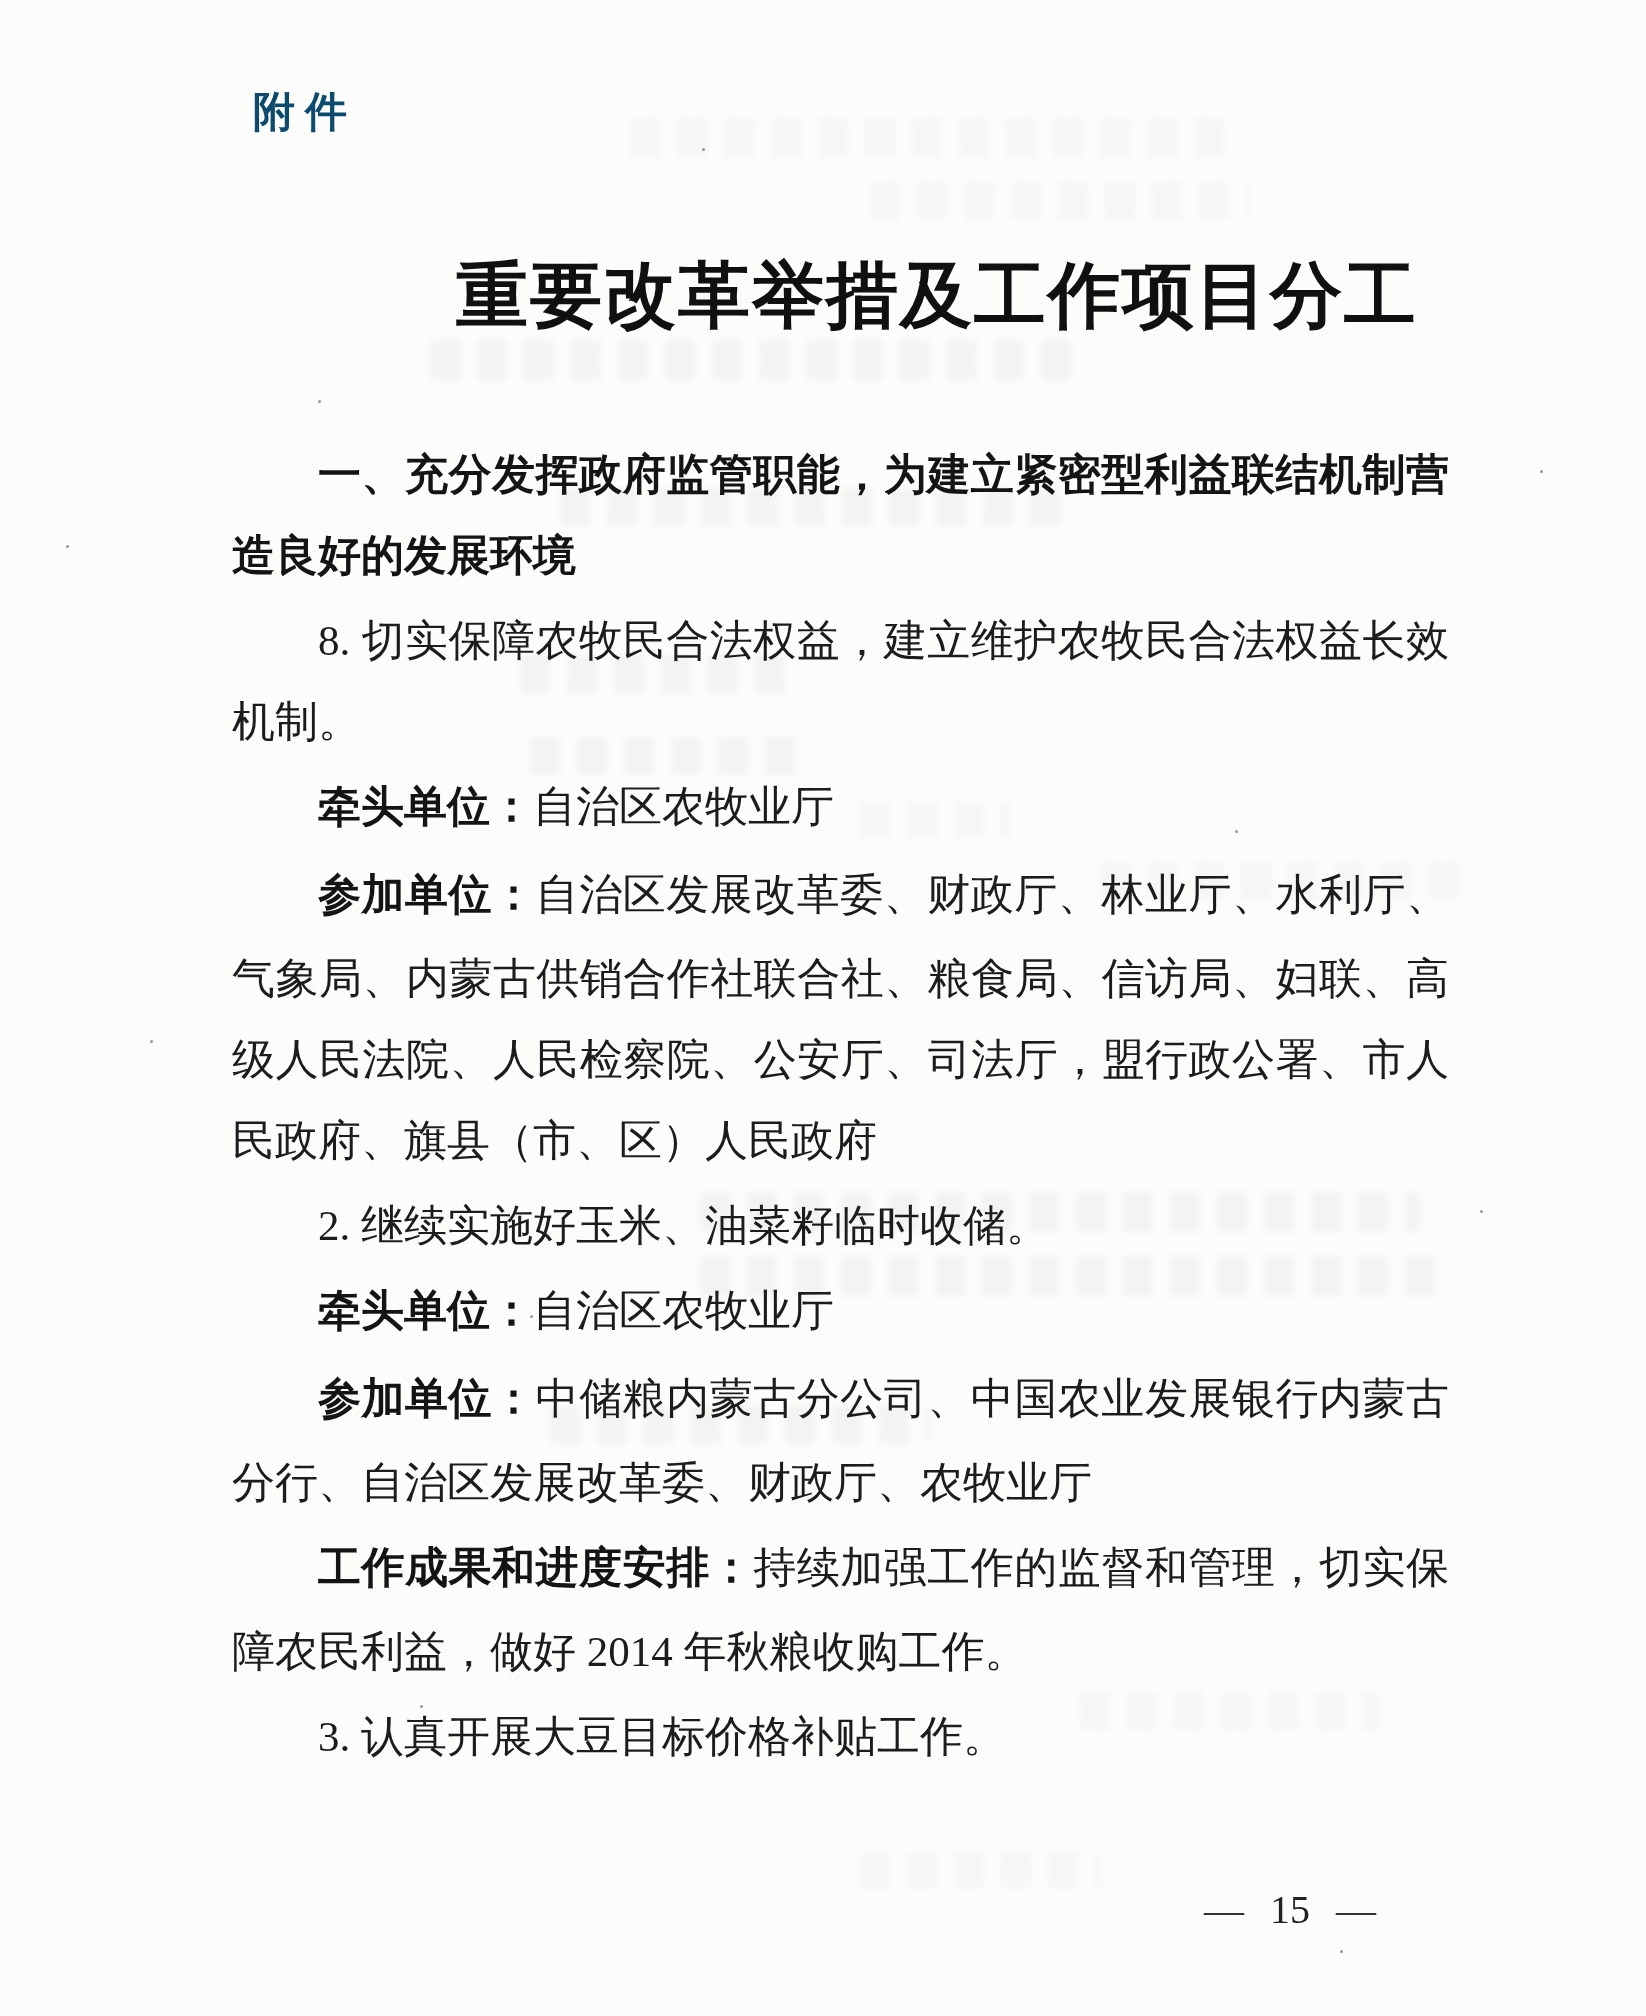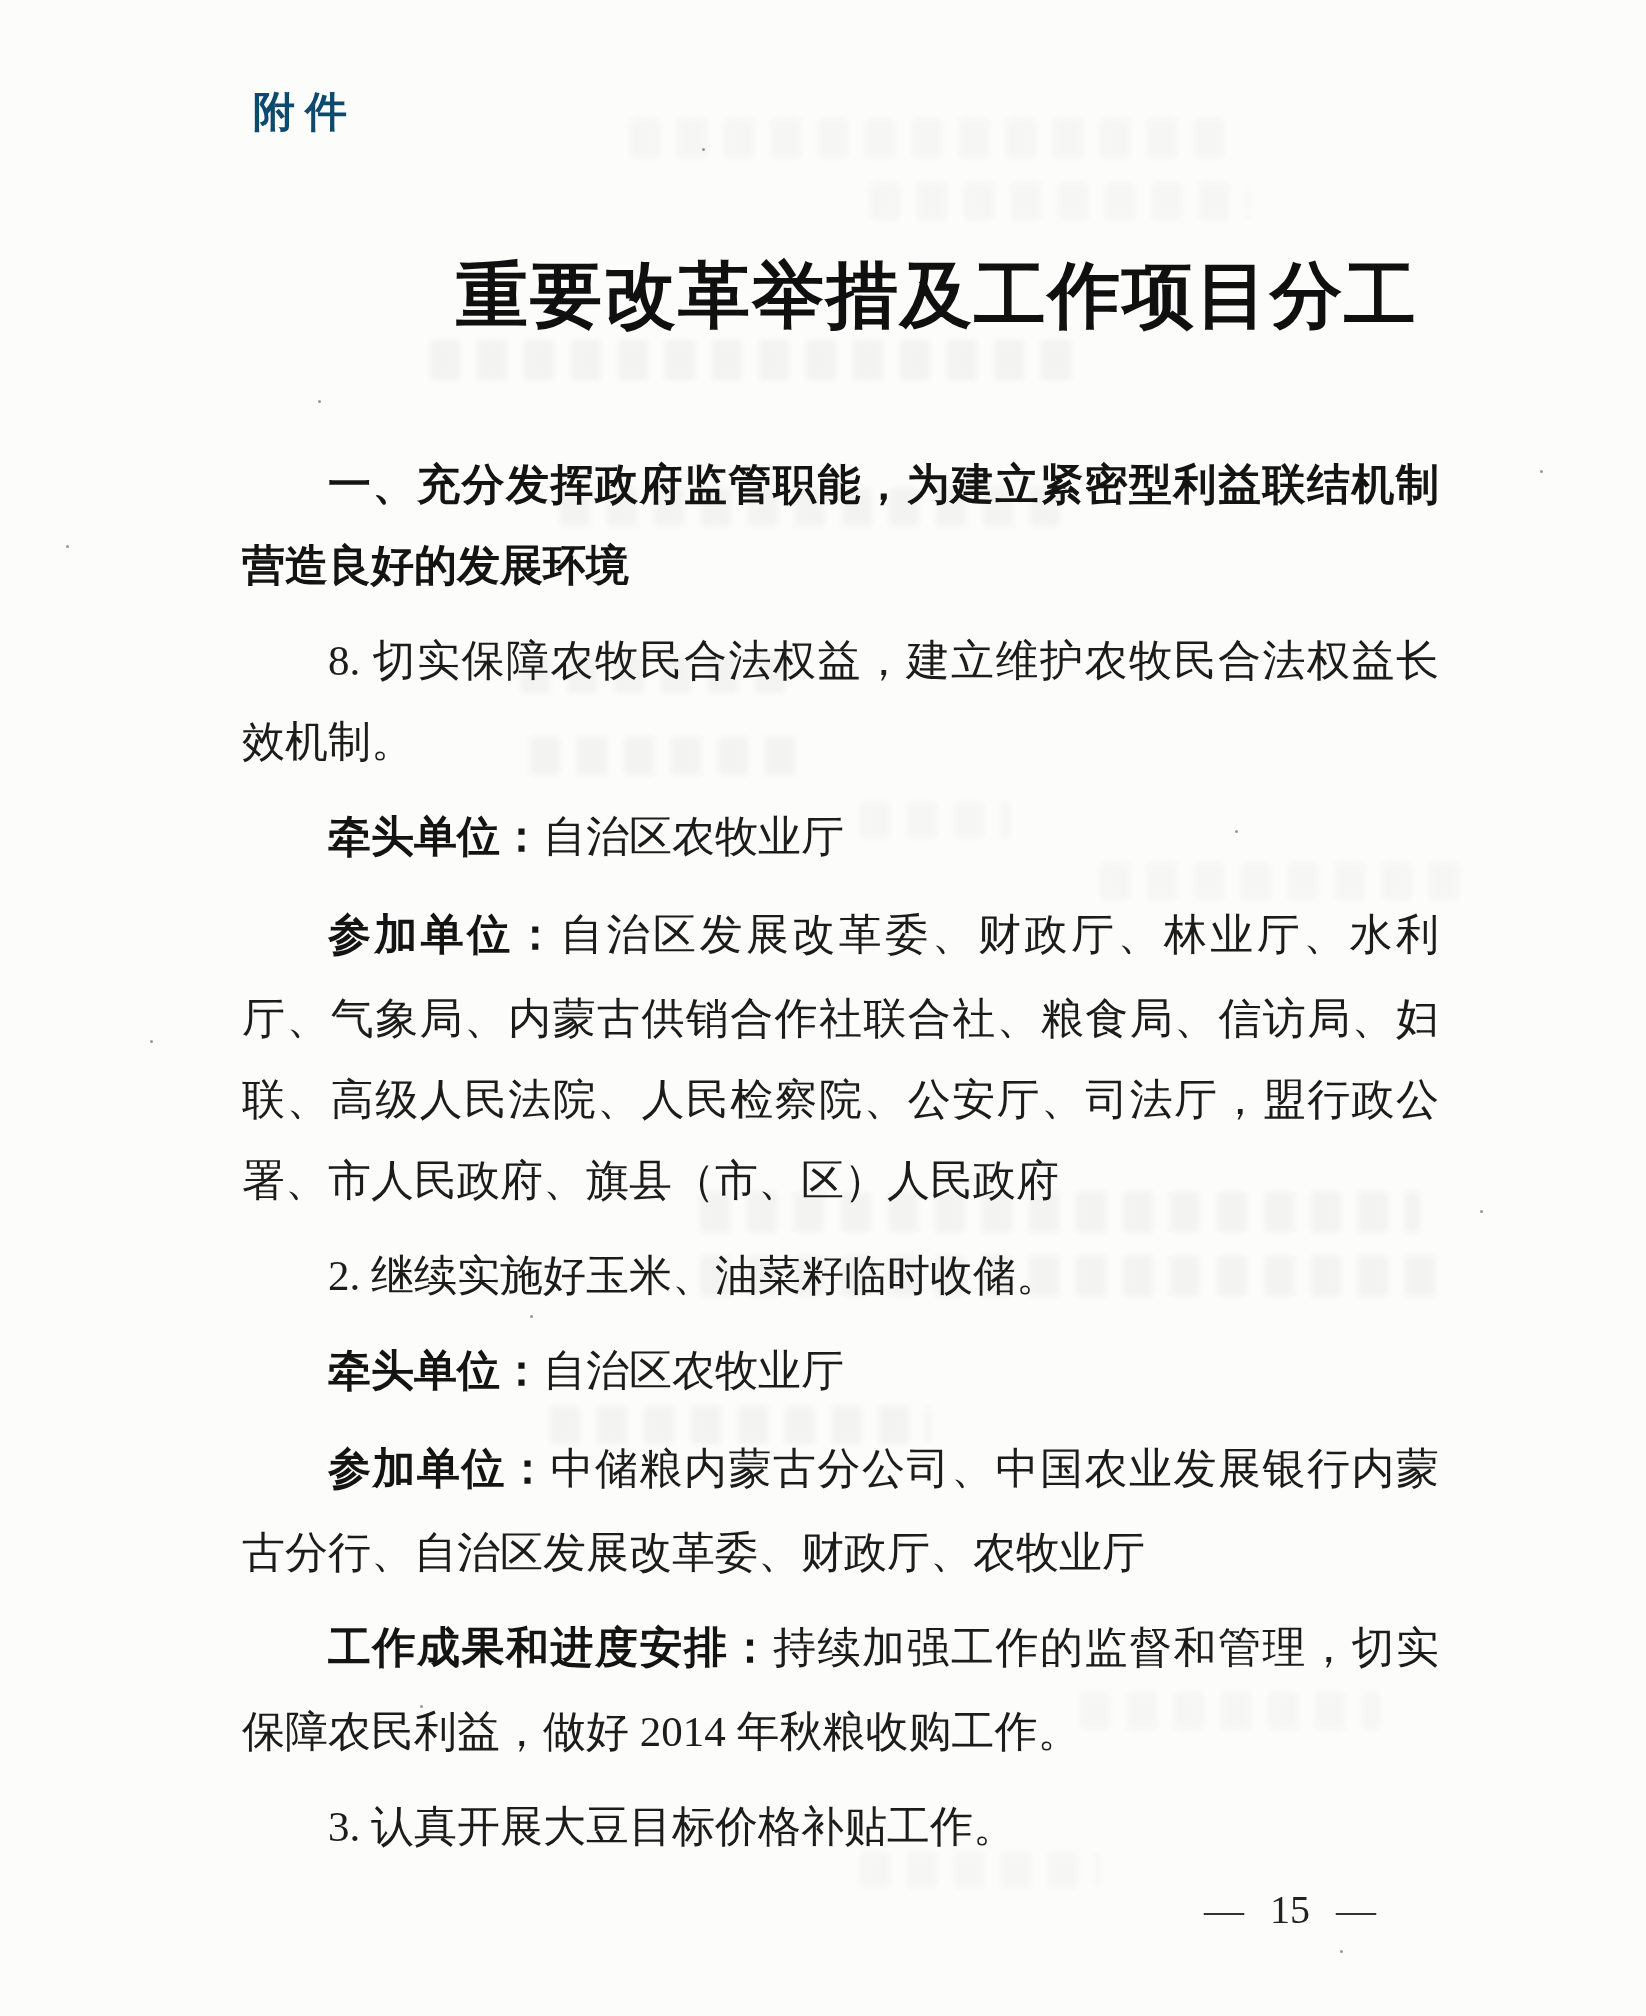--- a/index.html
+++ b/index.html
@@ -43,21 +43,21 @@
     left: 228px;
     top: 430px;
     width: 1225px;
     font-size: 43px;
     line-height: 81px;
     text-align: justify;
     text-justify: inter-character;
     color: #1c1c1c;
   }
   .body-flow p {
-    margin: 14px;
+    margin: 4px;
     text-indent: 2em;
   }
   .para-heading {
     font-family: "Liberation Sans", "DejaVu Sans", sans-serif;
     font-weight: 700;
     color: #141414;
   }
   .para-item {
     font-weight: 400;
   }

